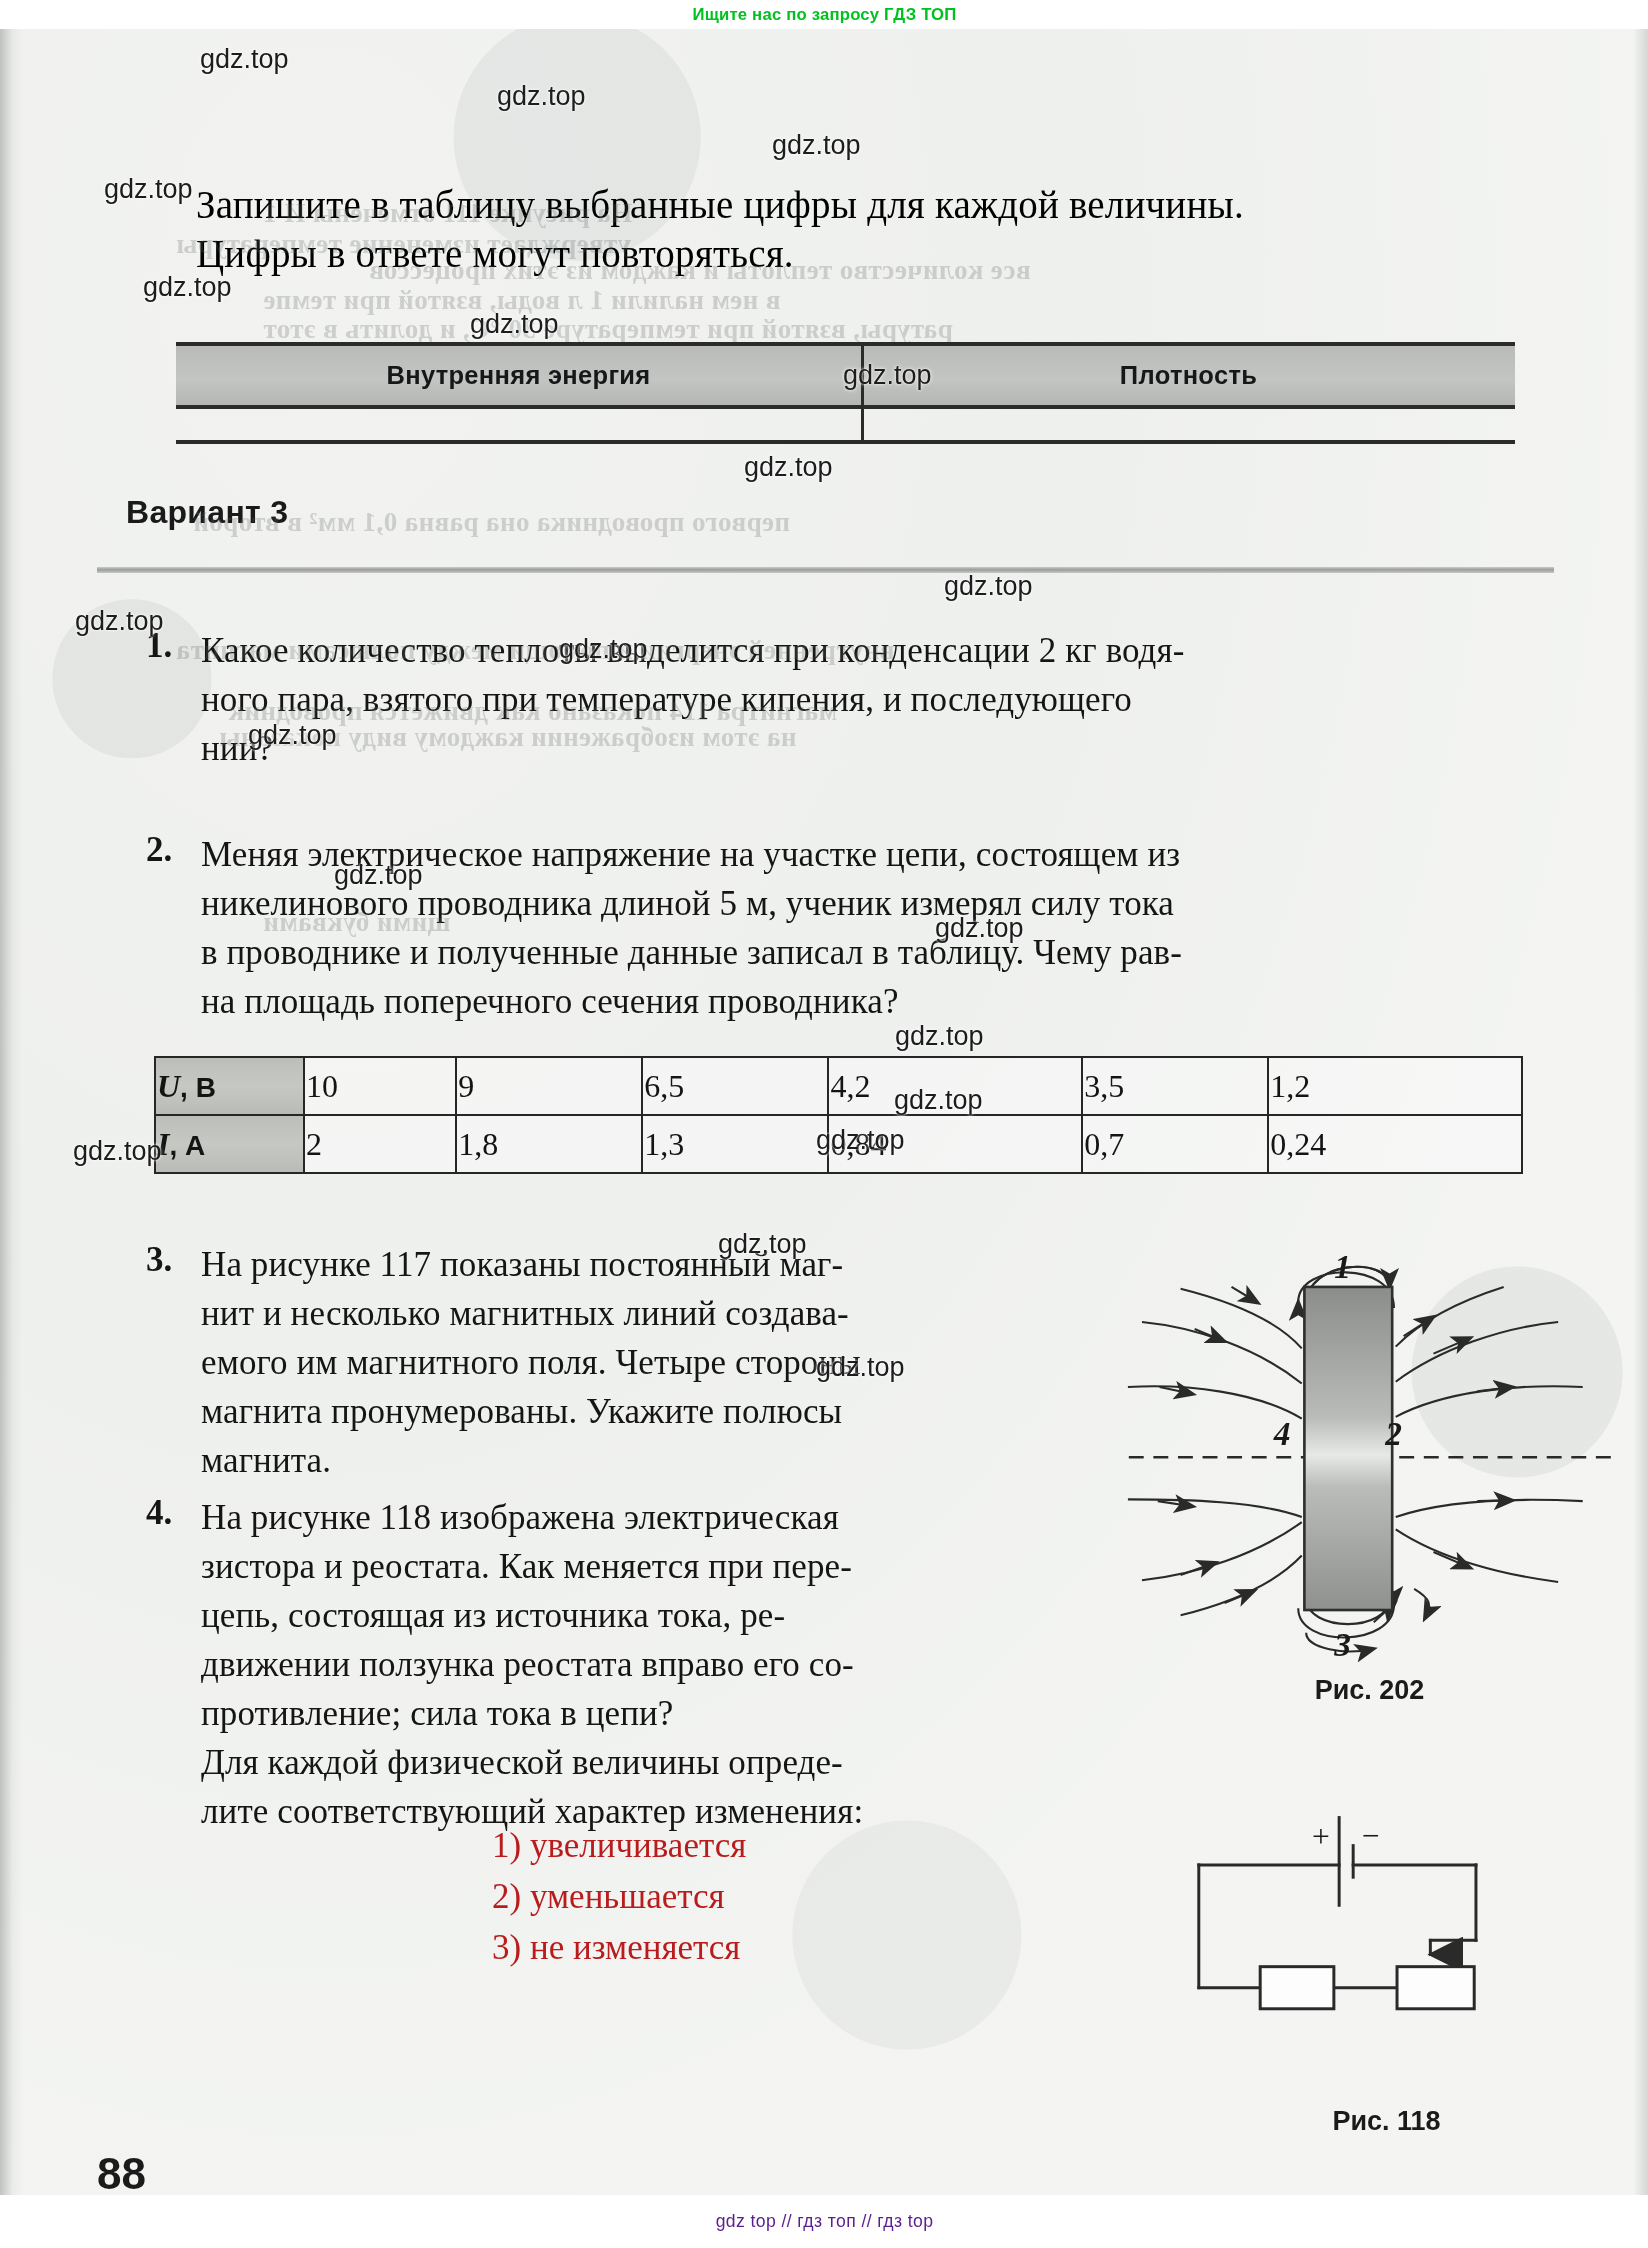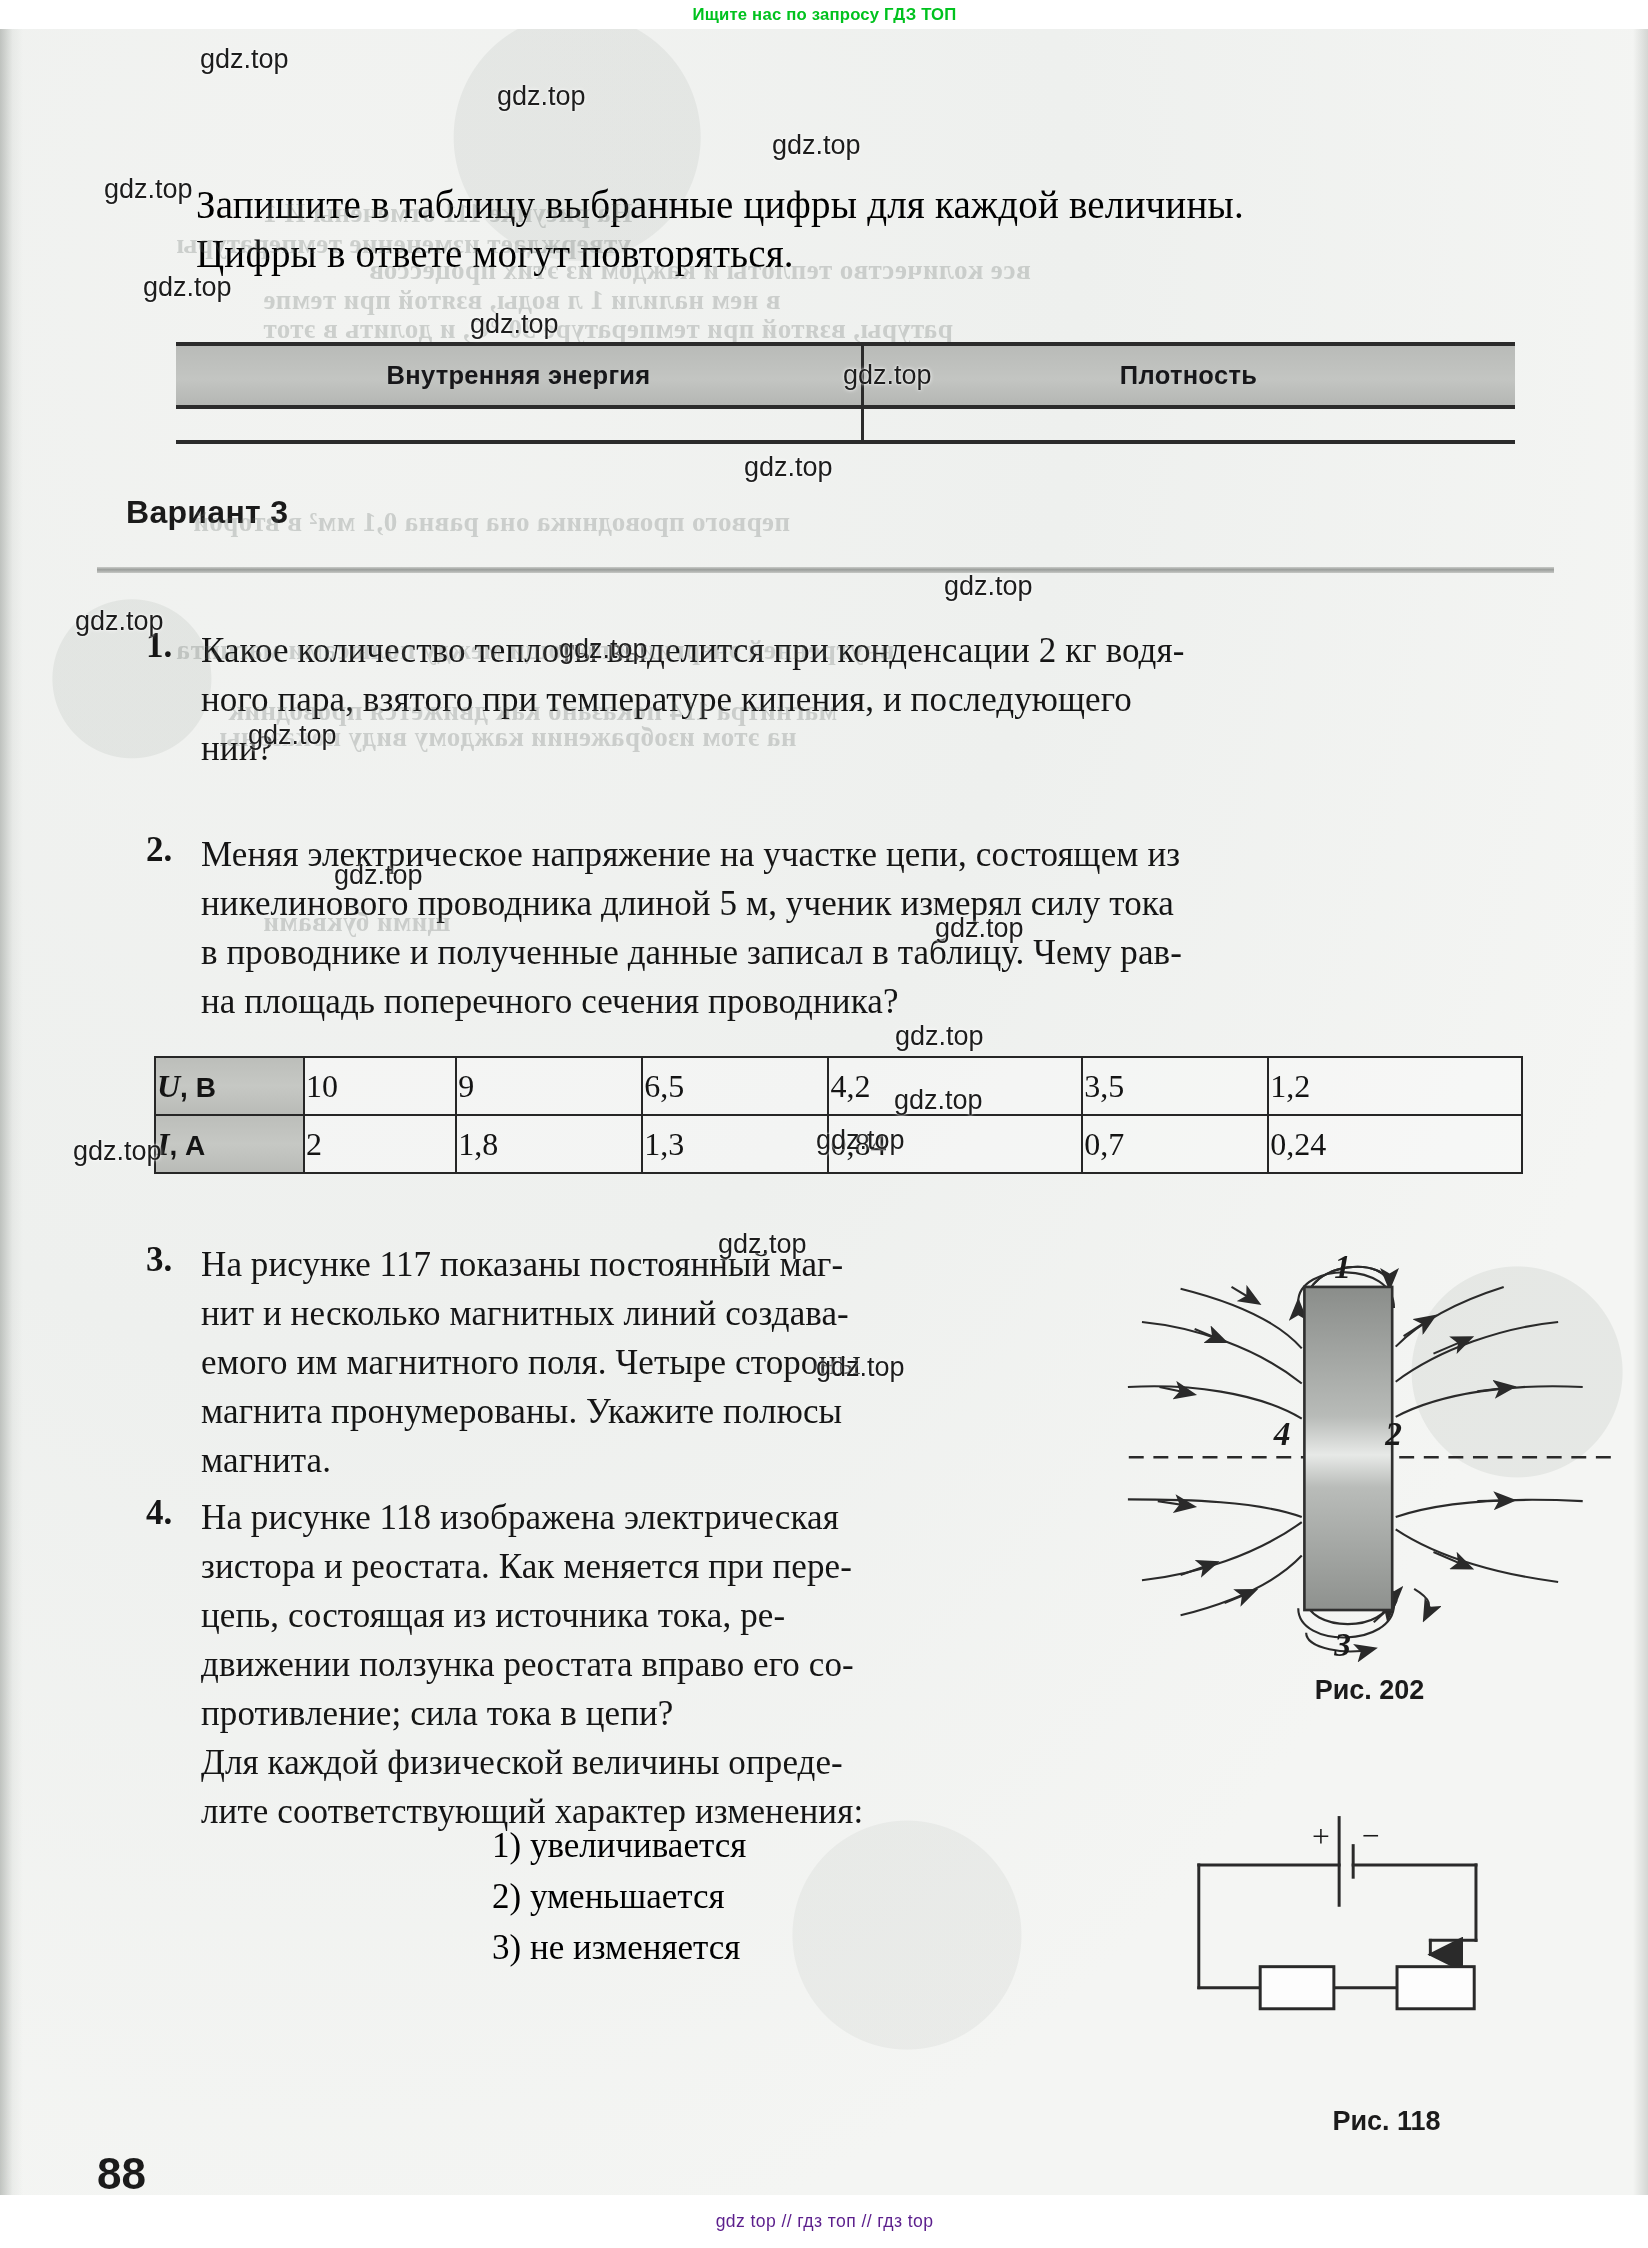--- a/index.html
+++ b/index.html
@@ -151,21 +151,21 @@
   }
   .task .body .last{ text-align:left; }
 
   #task1{ left:146px; top:597px; width:1396px; }
   #task2{ left:146px; top:801px; width:1396px; }
   #task3{ left:146px; top:1211px; width:930px; }
   #task4{ left:146px; top:1464px; width:930px; }
 
   .opts{
     position:absolute; left:492px; top:1791px;
-    font-size:35px; line-height:51px; color:#000000;
+    font-size:35px; line-height:51px; color:#b91c1c;
     font-family:"Liberation Serif", serif;
   }
 
   
   #uitable{
     position:absolute; left:154px; top:1027px;
     width:1369px; height:114px; z-index:6;
   }
   #uitable table{ border-collapse:collapse; width:100%; height:100%; }
   #uitable td{

